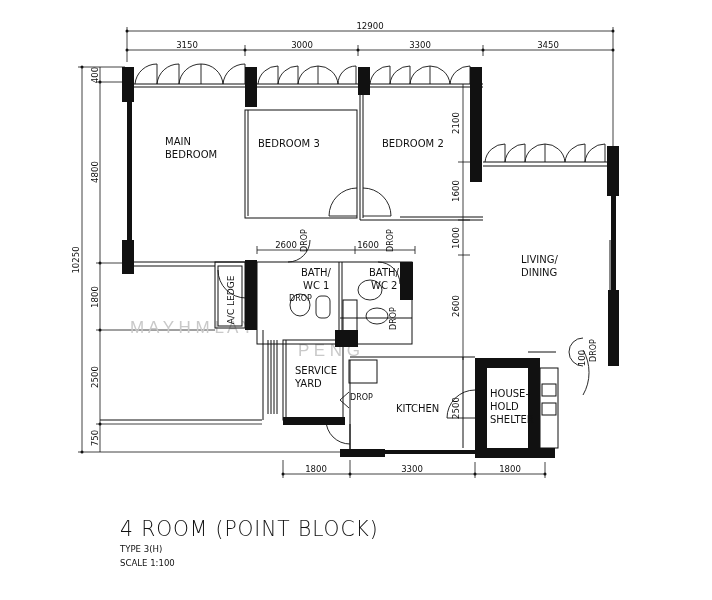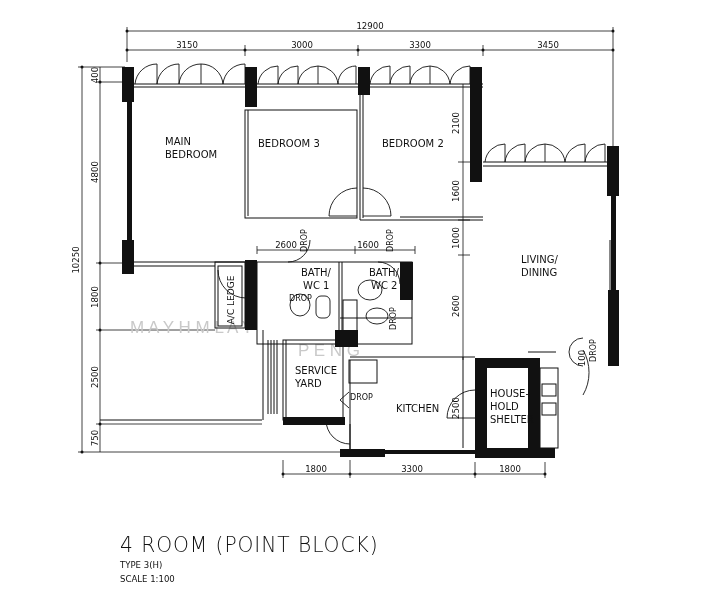--- a/index.html
+++ b/index.html
@@ -1,21 +1,21 @@
 <!DOCTYPE html>
 <html><head>
 <meta charset="utf-8">
 <style>
   html,body{margin:0;padding:0;background:#ffffff;}
   body{width:712px;height:600px;position:relative;overflow:hidden;font-family:"Liberation Sans",sans-serif;color:#111;}
   #plan{position:absolute;left:0;top:0;width:712px;height:600px;}
   .dim{font-family:"DejaVu Sans Condensed","DejaVu Sans",sans-serif;font-size:9.5px;fill:#111;}
   .lbl{font-family:"DejaVu Sans","Liberation Sans",sans-serif;font-size:10px;fill:#111;}
   .wm{font-family:"Liberation Sans",sans-serif;font-size:17px;fill:#c9c9c9;letter-spacing:0;}
-  .title-block{position:absolute;left:120px;top:532px;}
+  .title-block{position:absolute;left:120px;top:516px;}
   .title{font-family:"DejaVu Sans","Liberation Sans",sans-serif;font-size:22px;font-weight:300;letter-spacing:1px;line-height:26px;color:#111;transform:scaleX(0.92);transform-origin:left;}
   .sub{font-family:"DejaVu Sans","Liberation Sans",sans-serif;font-size:9.5px;line-height:14px;color:#111;transform:scaleX(0.9);transform-origin:left;}
 </style>
 </head>
 <body>
 
 <svg id="plan" viewBox="0 0 712 600" xmlns="http://www.w3.org/2000/svg">
 
   <g stroke="#111" stroke-width="0.8" fill="none">
 

